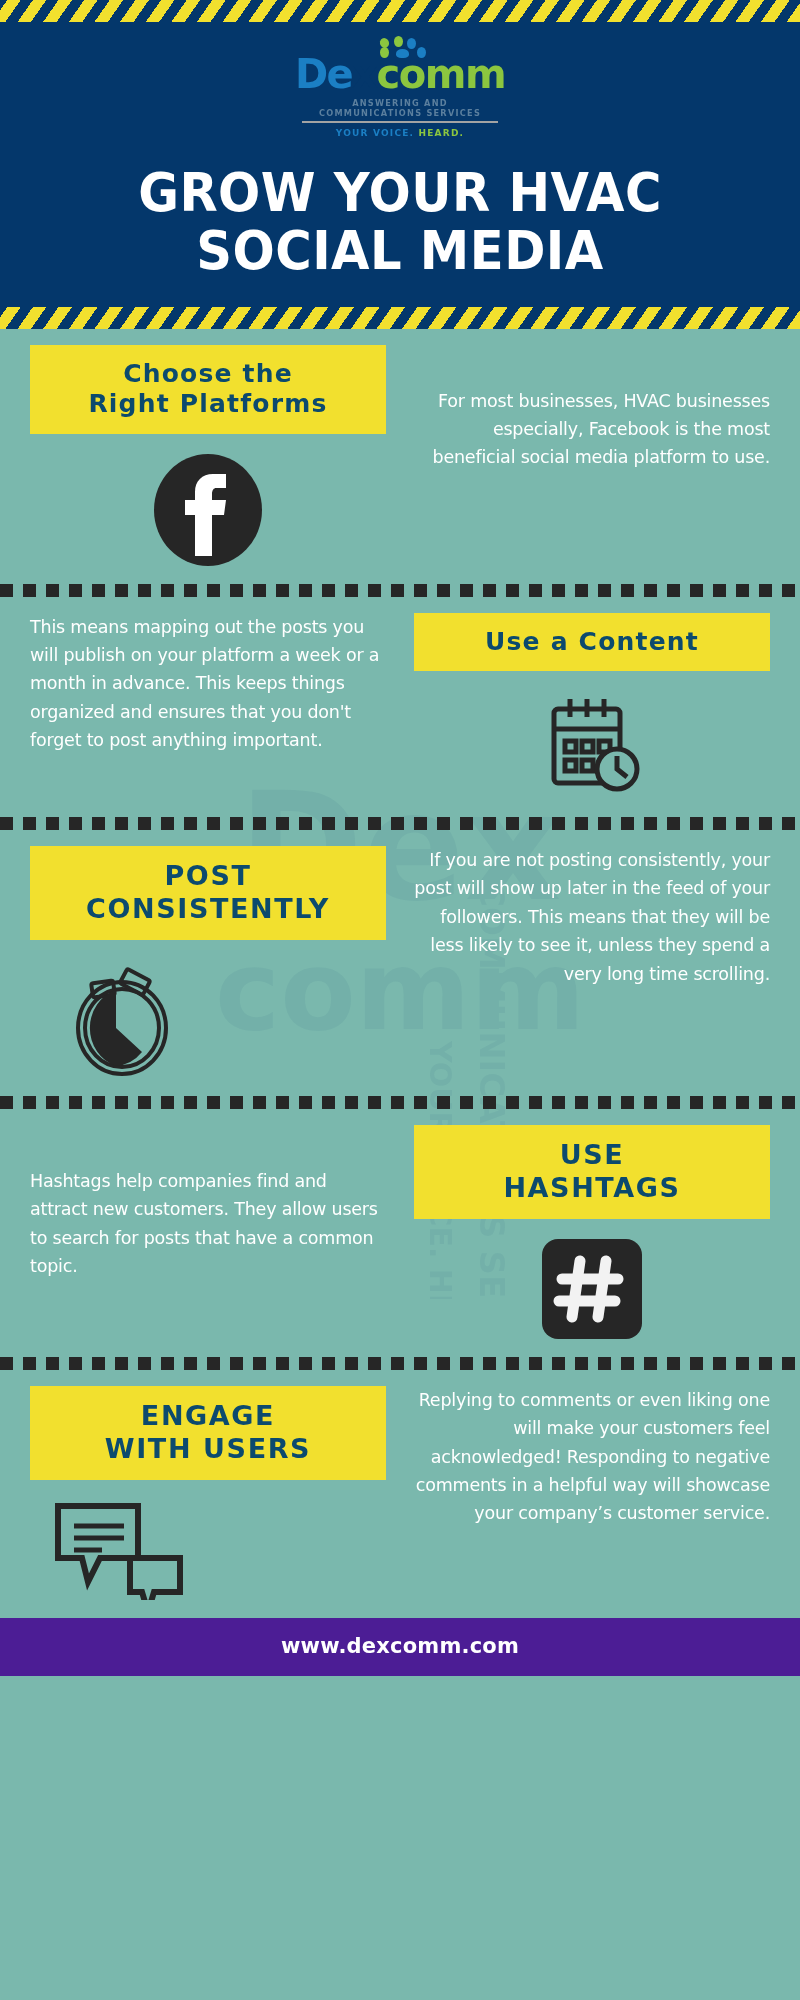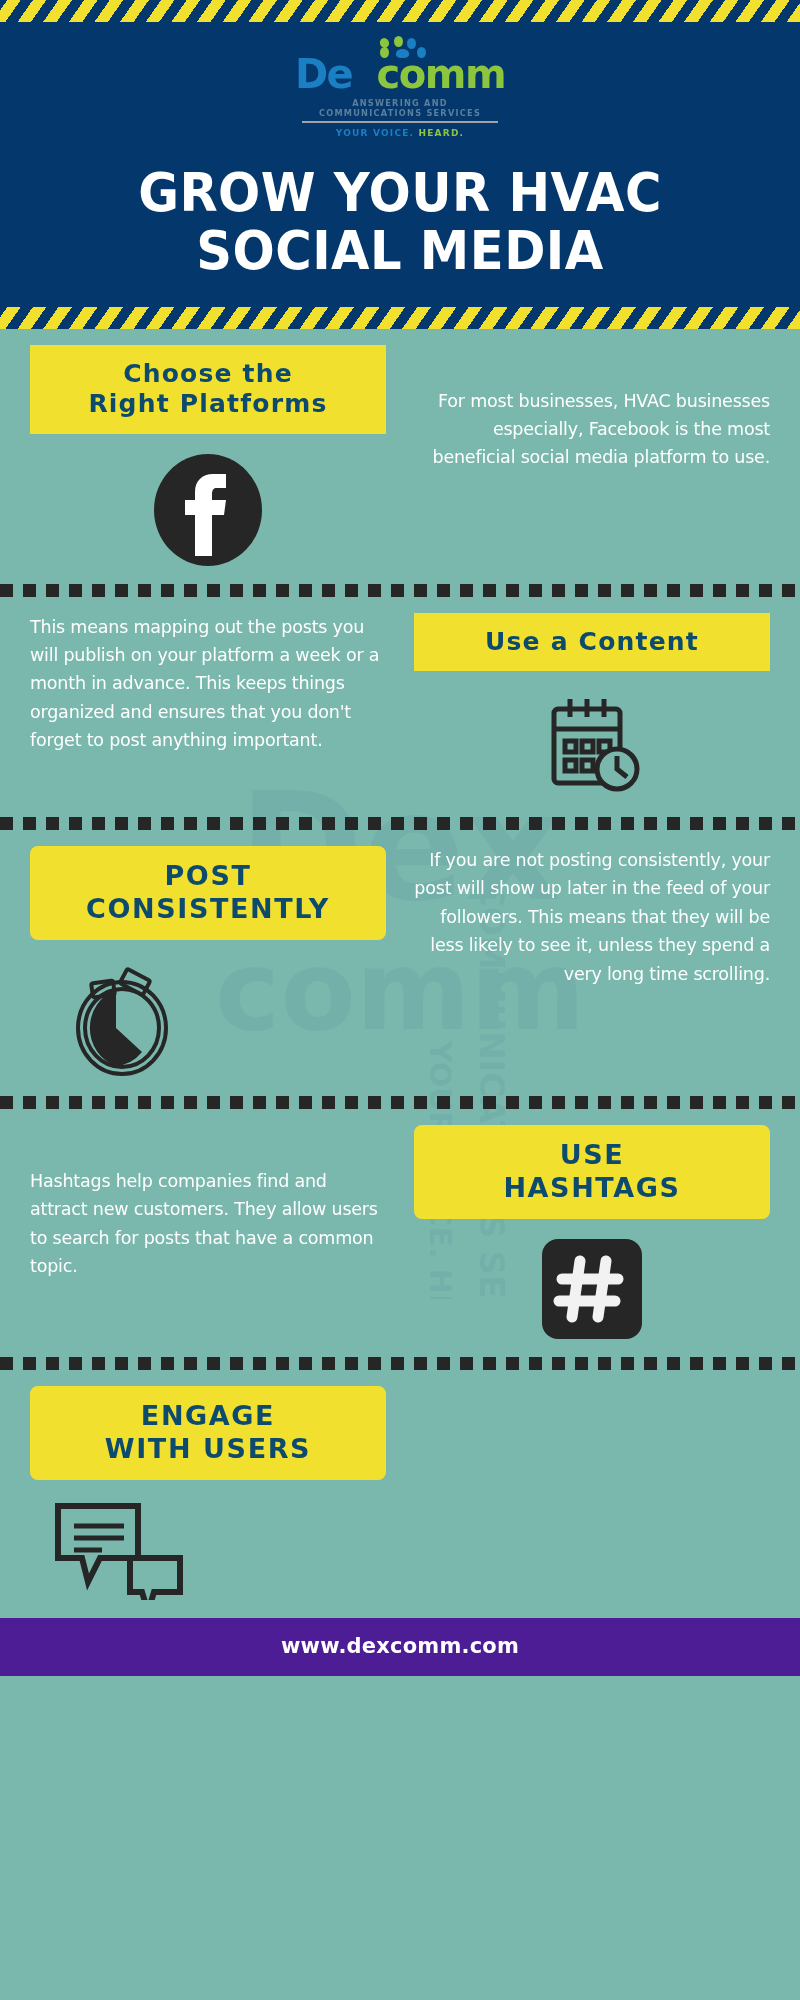--- a/index.html
+++ b/index.html
@@ -141,21 +141,20 @@
   }
   .label-box.script {
     font-size: 25px;
     letter-spacing: 1.2px;
     text-align: center;
   }
   .label-box.caps {
     font-size: 27px;
     letter-spacing: 1.6px;
     text-align: center;
-    border-radius: 8px;
   }
 
   .para {
     color: #ffffff;
     font-family: "DejaVu Sans", sans-serif;
     font-size: 17.5px;
     line-height: 1.62;
     letter-spacing: -0.2px;
   }
   .para.right-align { text-align: right; }
@@ -337,20 +336,23 @@
             <g fill="none" stroke="#262626" stroke-width="6">
               <path d="M6 6 H86 V58 H48 L36 82 L30 58 H6 Z"></path>
               <path d="M78 58 H128 V92 H102 L96 112 L90 92 H78 Z"></path>
               <line x1="22" y1="26" x2="72" y2="26" stroke-width="5"></line>
               <line x1="22" y1="38" x2="72" y2="38" stroke-width="5"></line>
               <line x1="22" y1="50" x2="50" y2="50" stroke-width="5"></line>
             </g>
           </svg>
         </div>
       </div>
+      <div class="col right">
+        <div class="para right-align">Replying to comments or even liking one will make your customers feel acknowledged! Responding to negative comments in a helpful way will showcase your company’s customer service.</div>
+      </div>
     </div>
 
   </div>
 
   <div class="footer">
     <a class="footer-link" href="#">www.dexcomm.com</a>
   </div>
 
 </div>
 

